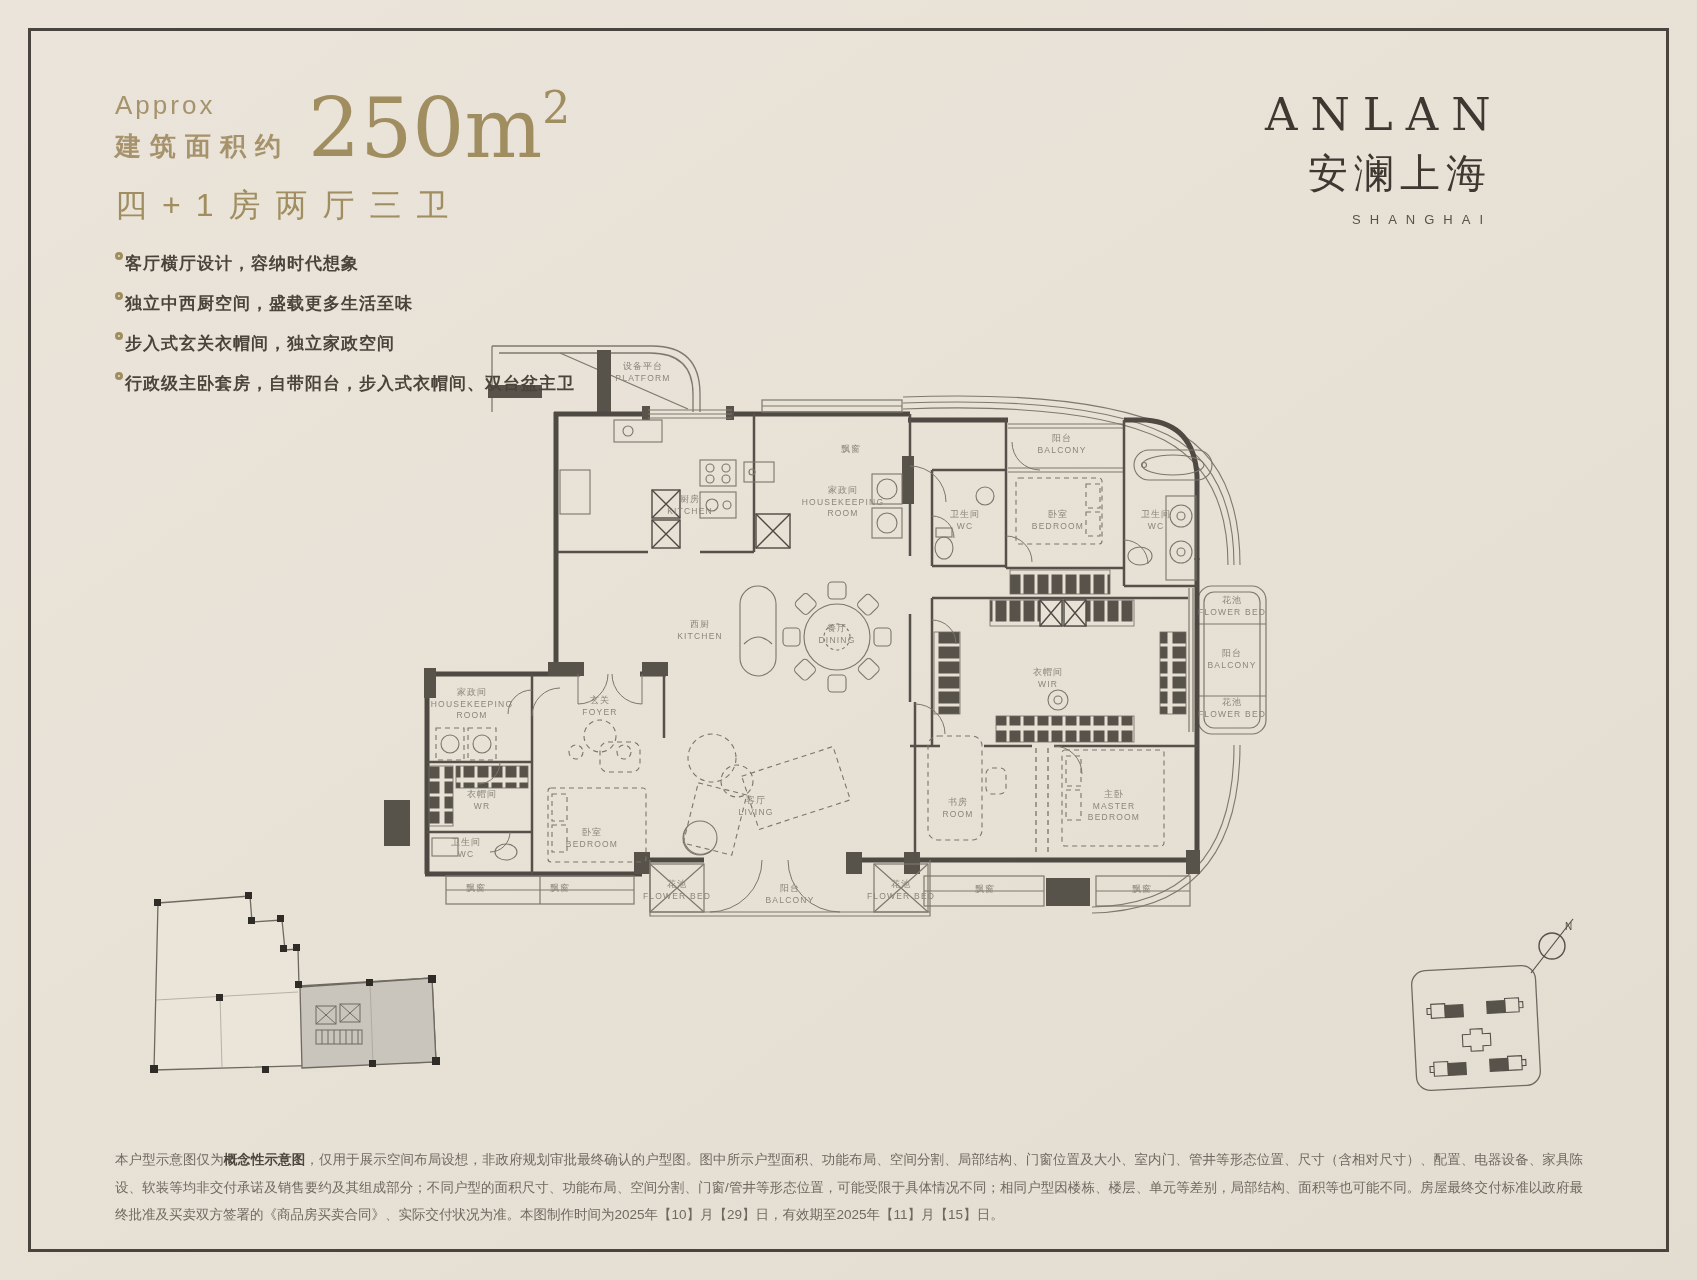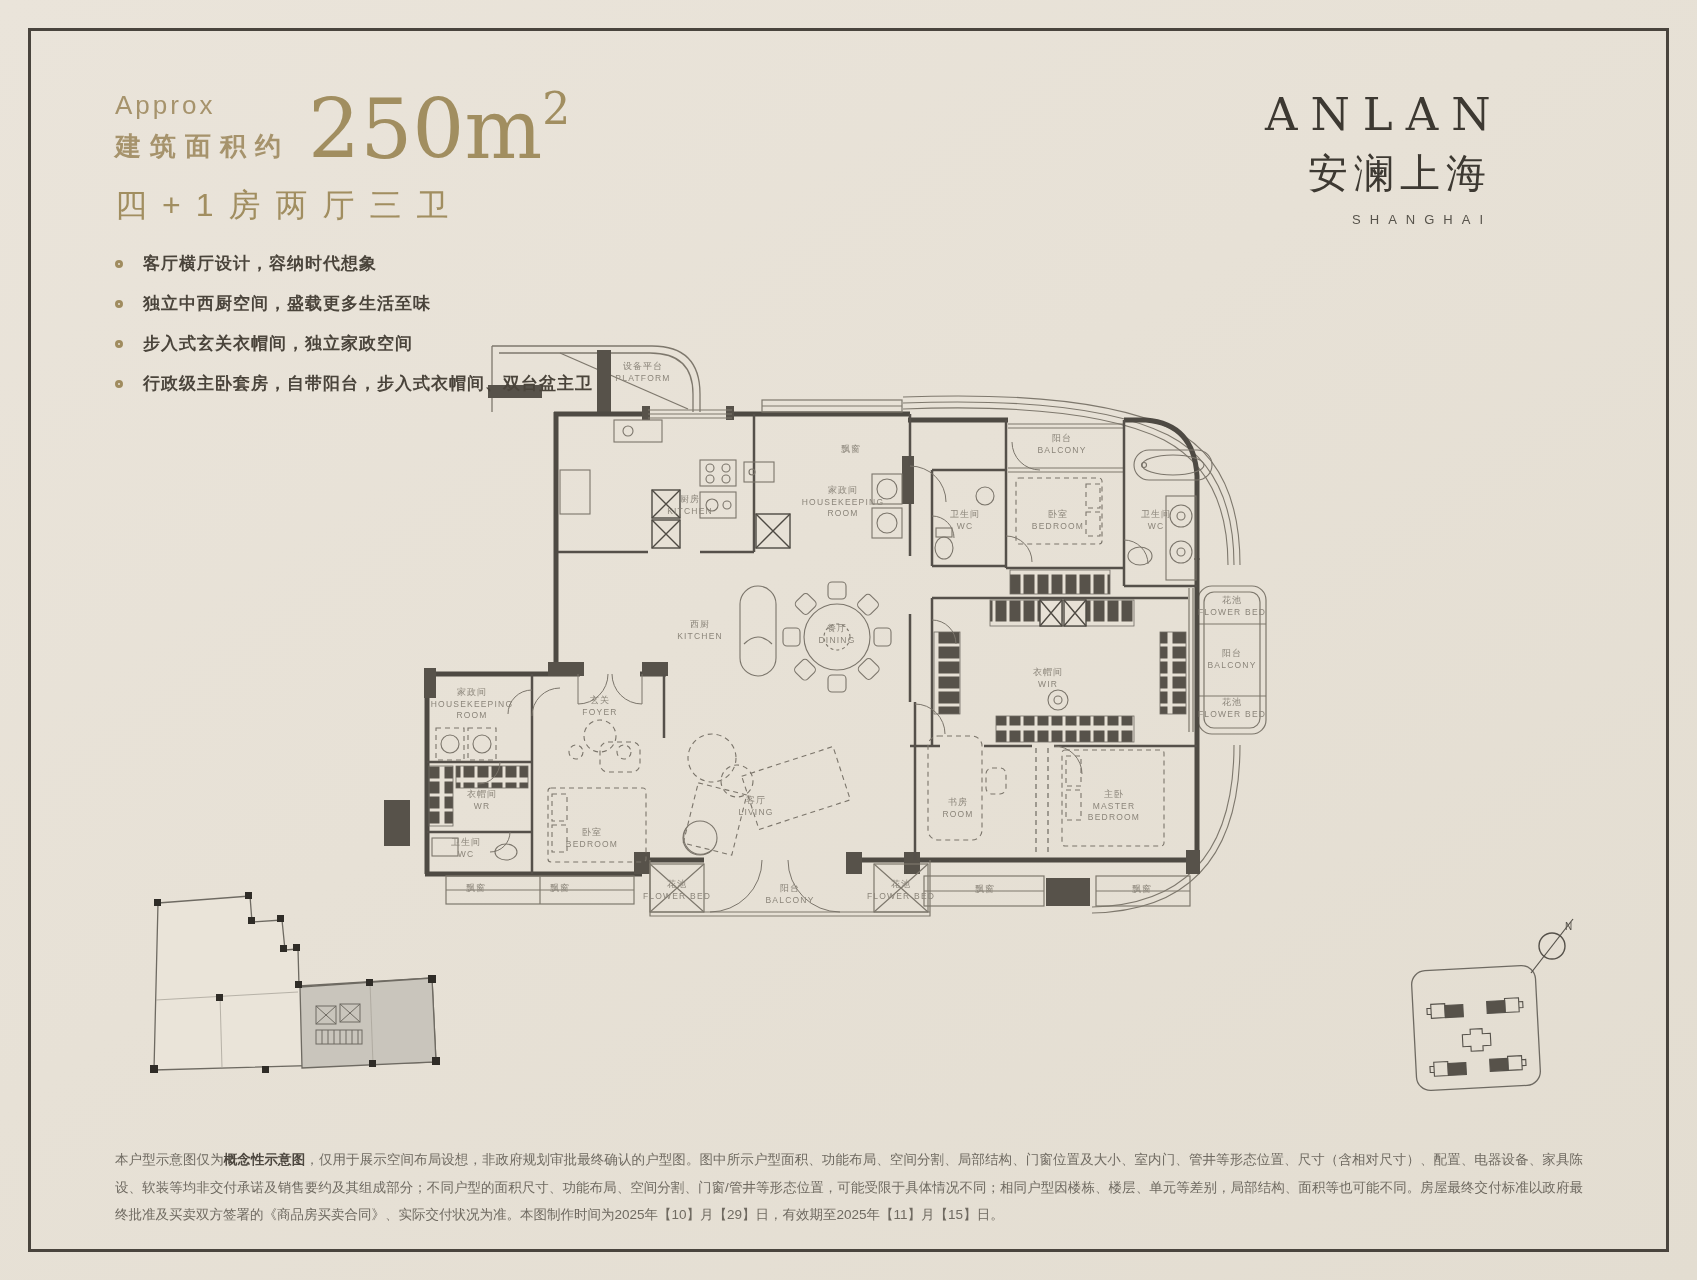--- a/index.html
+++ b/index.html
@@ -7,29 +7,29 @@
   body{
     position:relative;overflow:hidden;
     background:linear-gradient(145deg,#eae4da 0%,#e7e1d6 45%,#e3ddd1 100%);
     font-family:"Liberation Sans","DejaVu Sans",sans-serif;color:#47413a;
   }
   .frame{position:absolute;inset:28px;border:3px solid #49443d;pointer-events:none}
   .drawing{position:absolute;left:0;top:0}
 
   
   .header{position:absolute;left:115px;top:90px;width:560px}
-  .title-row{display:flex;align-items:center}
+  .title-row{display:flex;align-items:flex-start}
   .approx{font-size:26px;letter-spacing:3px;color:#a6936c}
   .area-label{font-size:26px;letter-spacing:9px;color:#a6936c;font-weight:600;margin-top:8px}
   .area-value{font-family:"DejaVu Serif","Liberation Serif",serif;font-size:82px;line-height:.82;color:#a18e60;margin-left:18px;white-space:nowrap}
   .area-value .sup{font-size:44px;vertical-align:34px}
   .rooms-title{margin-top:20px;font-size:32px;letter-spacing:15px;color:#a18e60;font-weight:500;white-space:nowrap}
   .subtitle{margin-top:16px;font-size:22px;letter-spacing:1.5px;color:#a8956c;white-space:nowrap}
   .features{margin-top:24px;list-style:none}
-  .features li{display:flex;align-items:center;gap:20px;margin:17px 0;font-size:17px;font-weight:600;color:#4a443b;letter-spacing:1px;white-space:nowrap}
+  .features li{display:flex;gap:2px;margin:17px 0;font-size:17px;font-weight:600;color:#4a443b;letter-spacing:1px;white-space:nowrap}
   .dot{flex:0 0 auto;width:8px;height:8px;border:3px solid #a08c5f;border-radius:50%}
 
   
   .brand{position:absolute;left:1252px;top:88px;width:240px;text-align:right}
   .brand-en{font-family:"DejaVu Serif","Liberation Serif",serif;font-size:45px;letter-spacing:13px;padding-left:13px;color:#3d3932}
   .brand-cn{font-size:40px;letter-spacing:6px;padding-left:6px;margin-top:5px;font-weight:400;color:#3d3932}
   .brand-sub{font-size:13px;letter-spacing:9px;padding-left:9px;margin-top:11px;color:#57534b}
 
   
   .labels{position:absolute;left:0;top:0;width:100%;height:100%;pointer-events:none}

